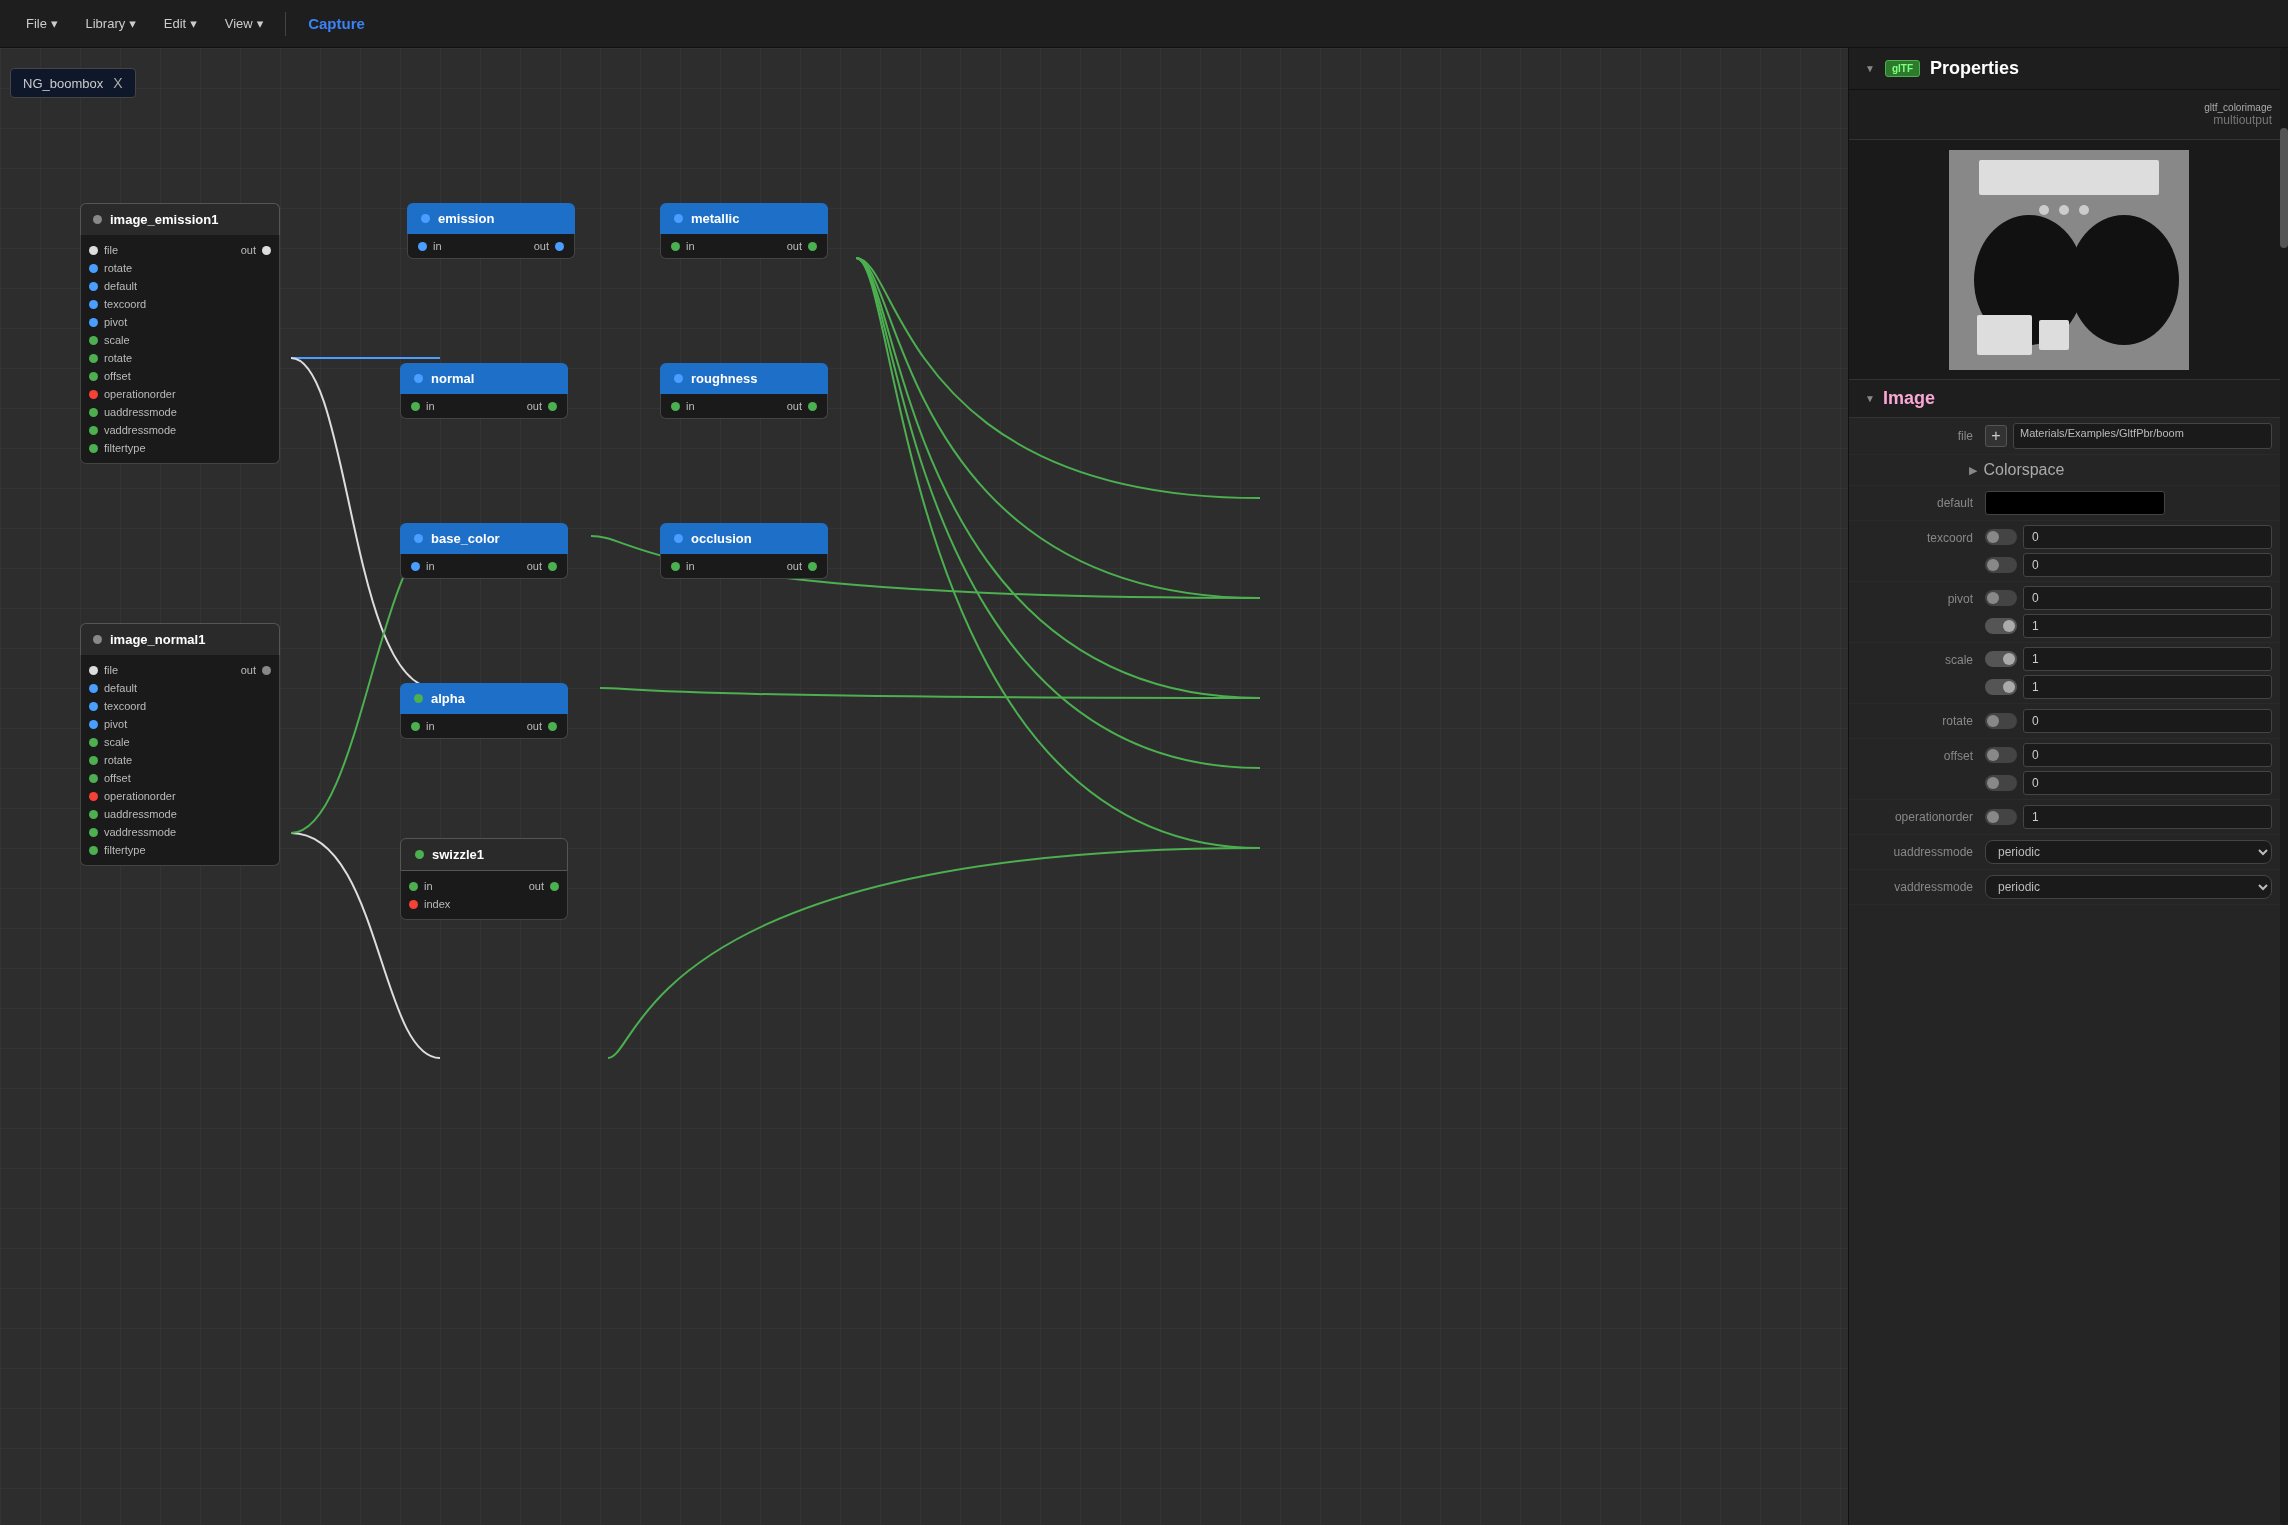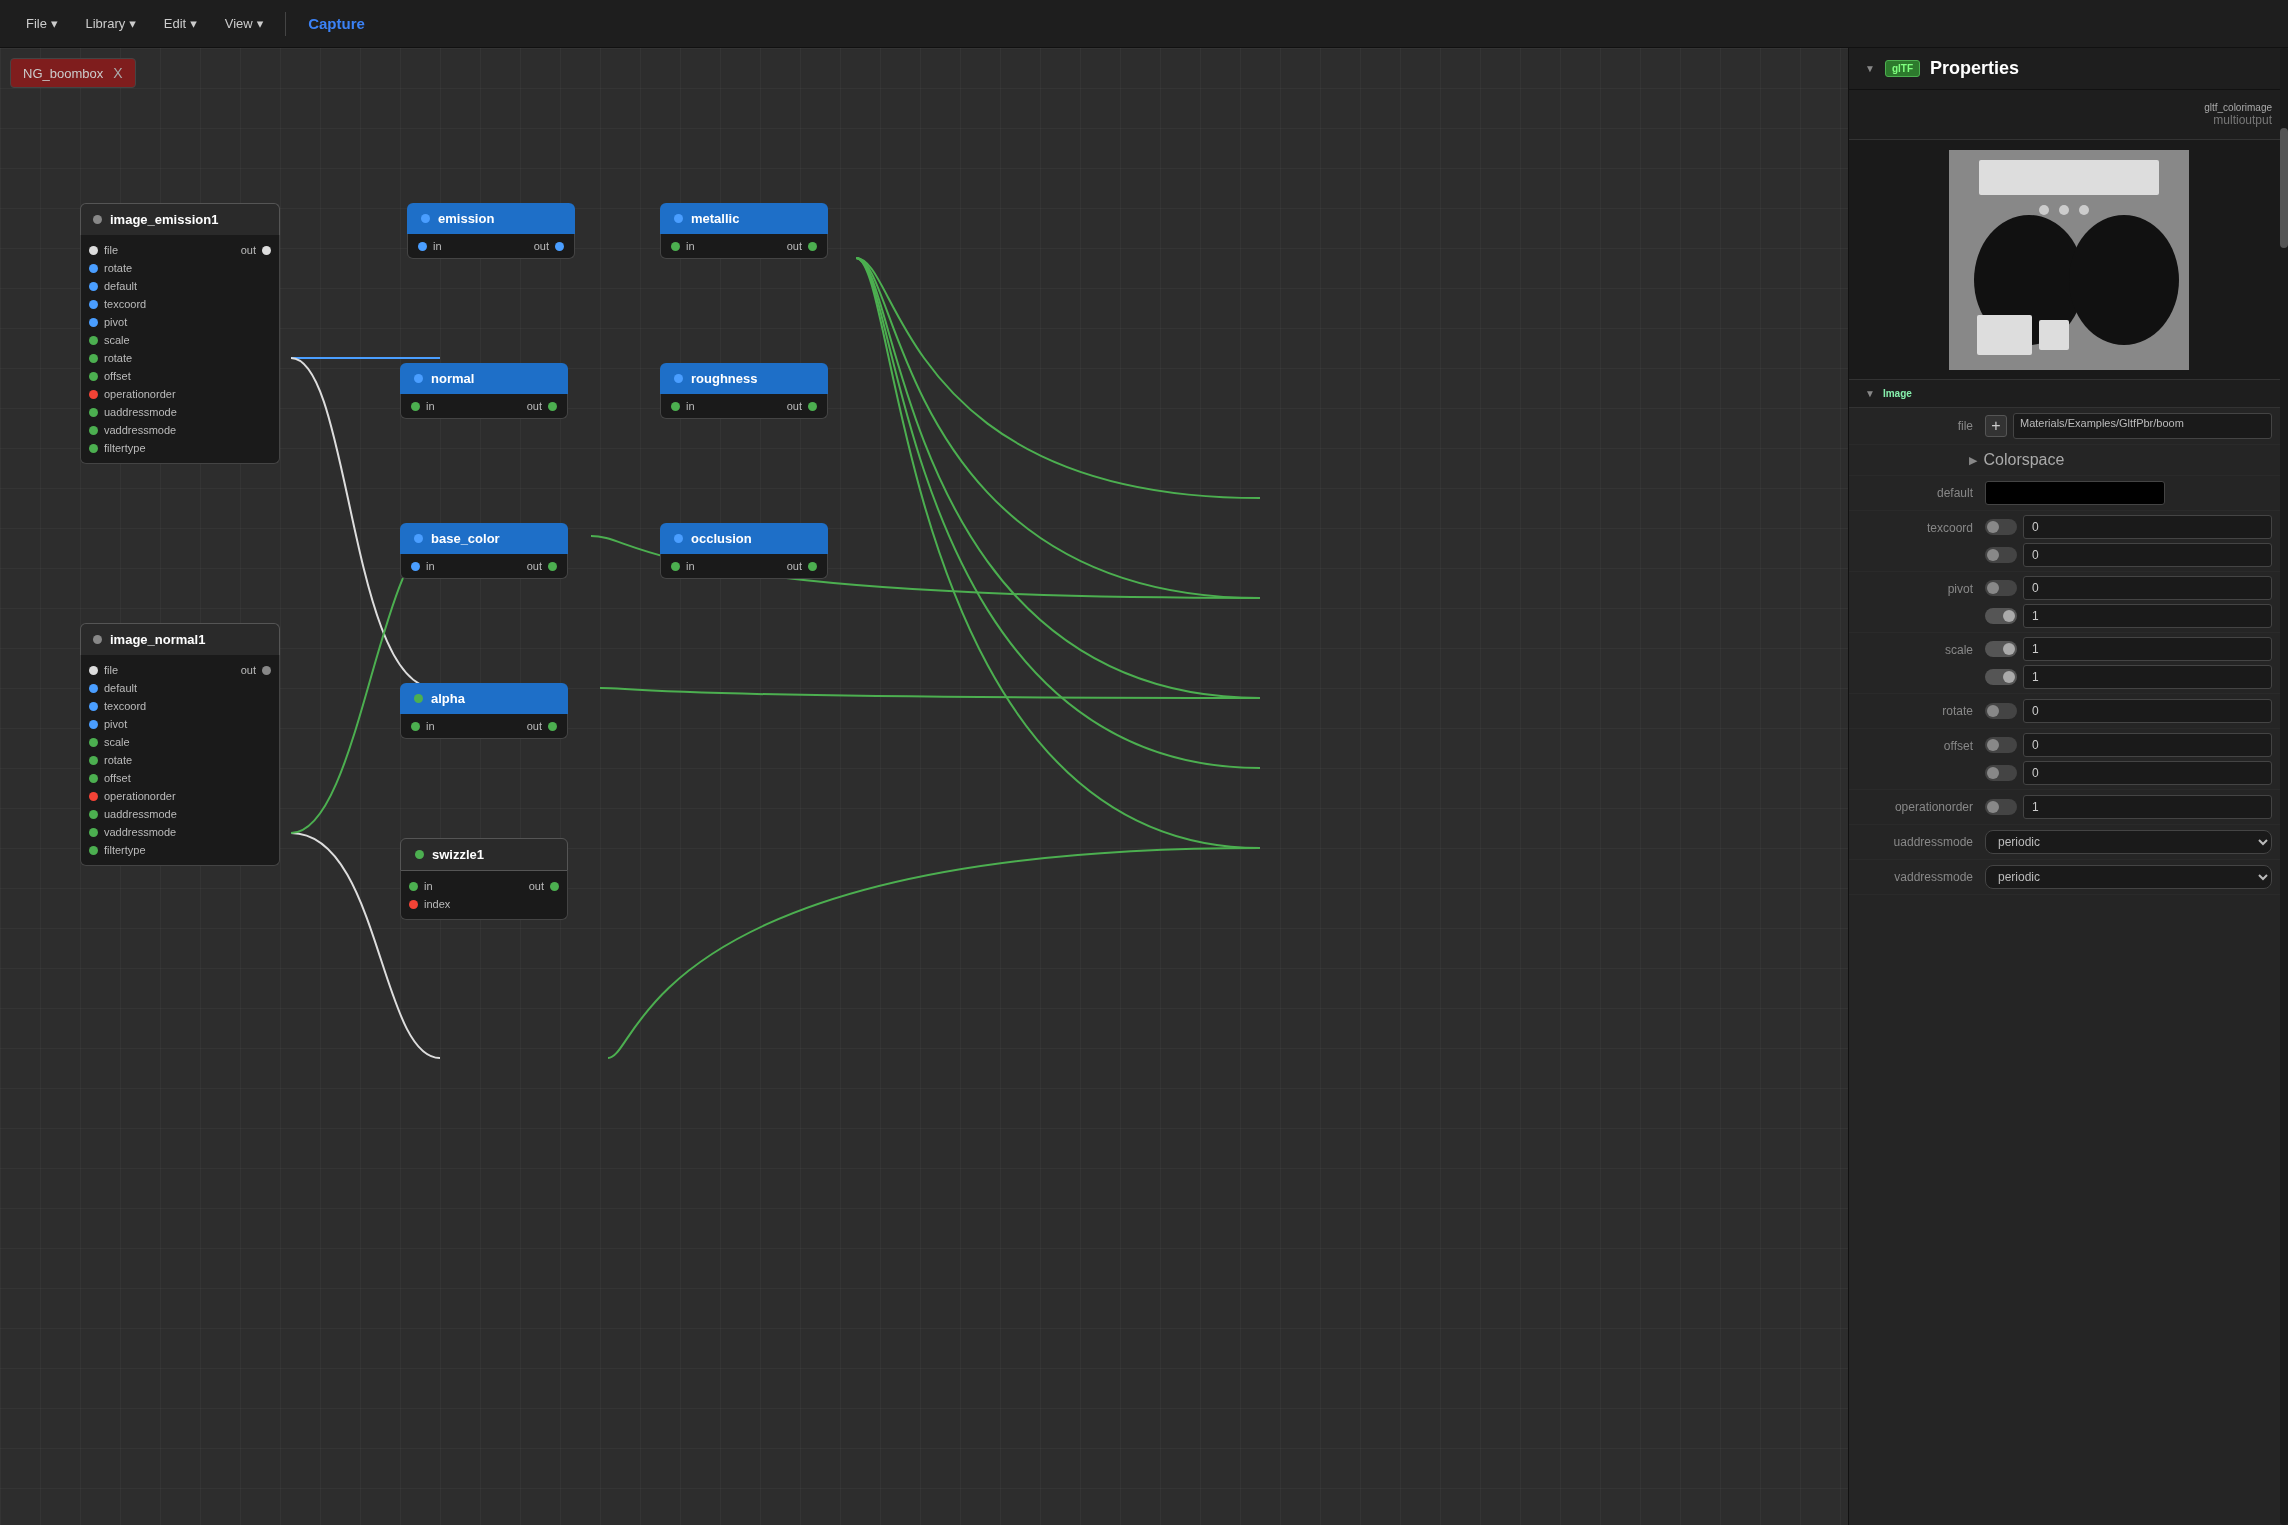--- a/index.html
+++ b/index.html
@@ -60,23 +60,23 @@
       inset: 0;
       background-image:
         linear-gradient(rgba(255,255,255,0.03) 1px, transparent 1px),
         linear-gradient(90deg, rgba(255,255,255,0.03) 1px, transparent 1px);
       background-size: 40px 40px;
     }
 
     
     .ng-header {
       position: absolute;
-      top: 10px;
+      top: 20px;
       left: 10px;
-      background: #7f1d1d;
+      background: #0f172a;
       border: 1px solid #444;
       border-radius: 4px;
       padding: 6px 12px;
       display: flex;
       align-items: center;
       gap: 10px;
       z-index: 10;
     }
     .ng-title { color: #ccc; font-size: 13px; }
     .ng-close {
@@ -227,21 +227,21 @@
     }
     .props-section-header {
       background: #1e1e1e;
       padding: 8px 16px;
       display: flex;
       align-items: center;
       gap: 8px;
       cursor: pointer;
       border-bottom: 1px solid #333;
     }
-    .props-section-title { font-size: 10px; font-weight: 600; color: #86efac; }
+    .props-section-title { font-size: 18px; font-weight: 600; color: #f9a8d4; }
     .props-triangle { color: #888; font-size: 10px; }
 
     .props-row {
       display: flex;
       align-items: center;
       padding: 5px 16px;
       border-bottom: 1px solid #2a2a2a;
       min-height: 34px;
     }
     .props-label {

